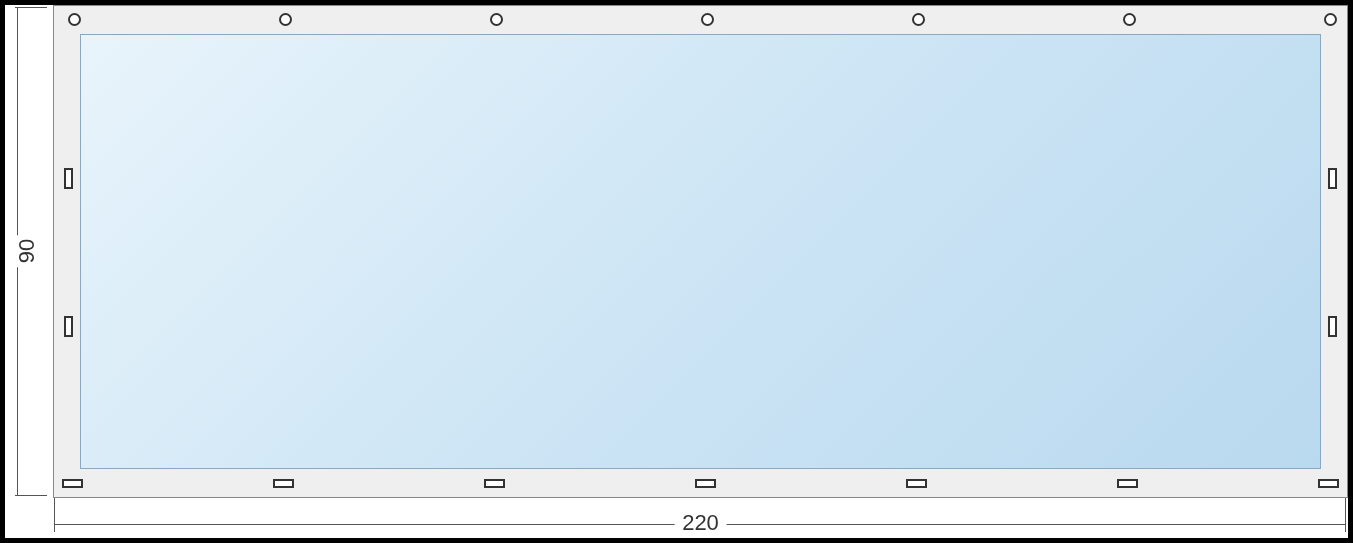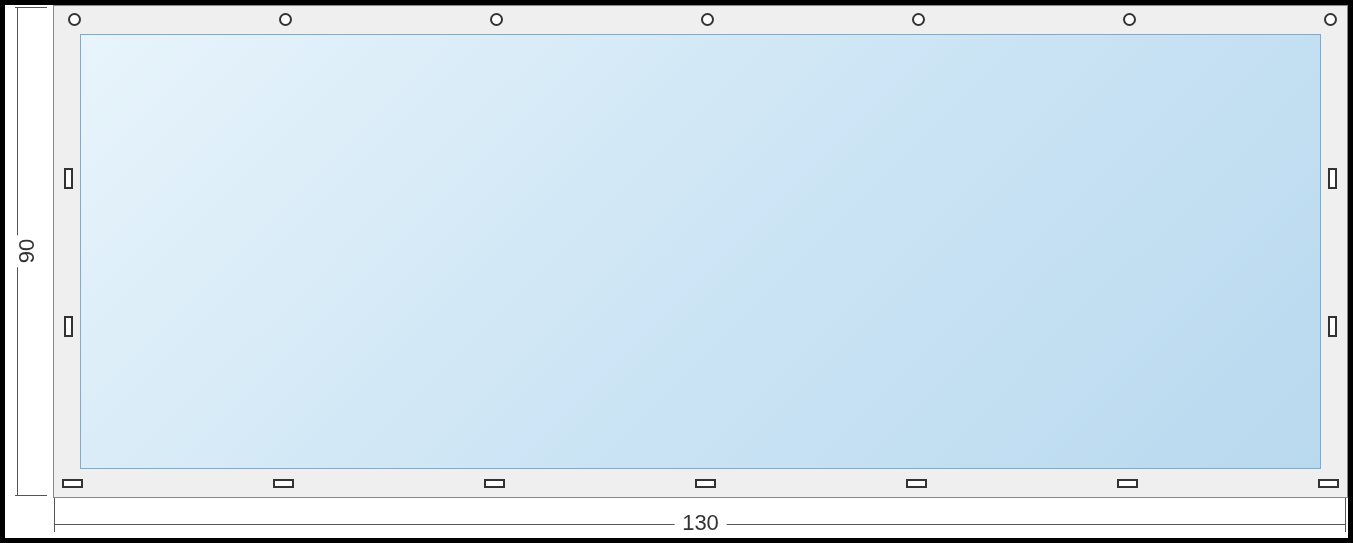--- a/index.html
+++ b/index.html
@@ -175,16 +175,16 @@
     <div class="marker slot-h" style="left:641px; bottom:9px;"></div>
     <div class="marker slot-h" style="left:852px; bottom:9px;"></div>
     <div class="marker slot-h" style="left:1063px;bottom:9px;"></div>
     <div class="marker slot-h" style="right:8px;  bottom:9px;"></div>
   </div>
 
   <div class="dim-horizontal">
     <div class="tick-left"></div>
     <div class="line"></div>
     <div class="tick-right"></div>
-    <div class="label">130</div>
+    <div class="label">220</div>
   </div>
 
 </div>
 
 </body></html>

